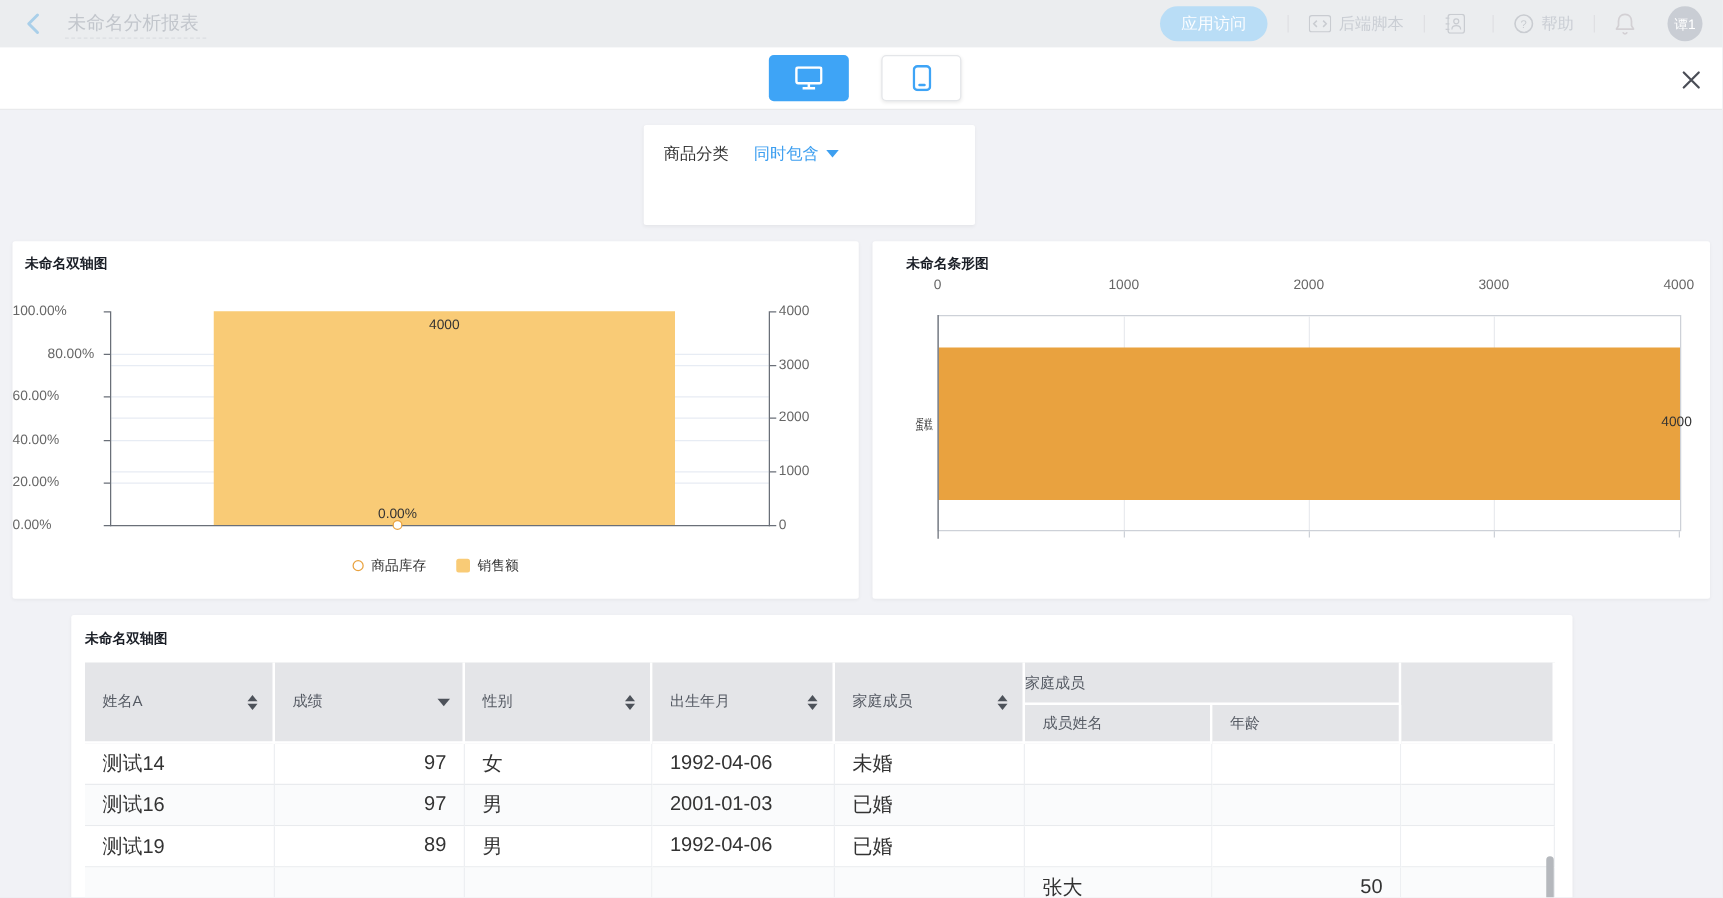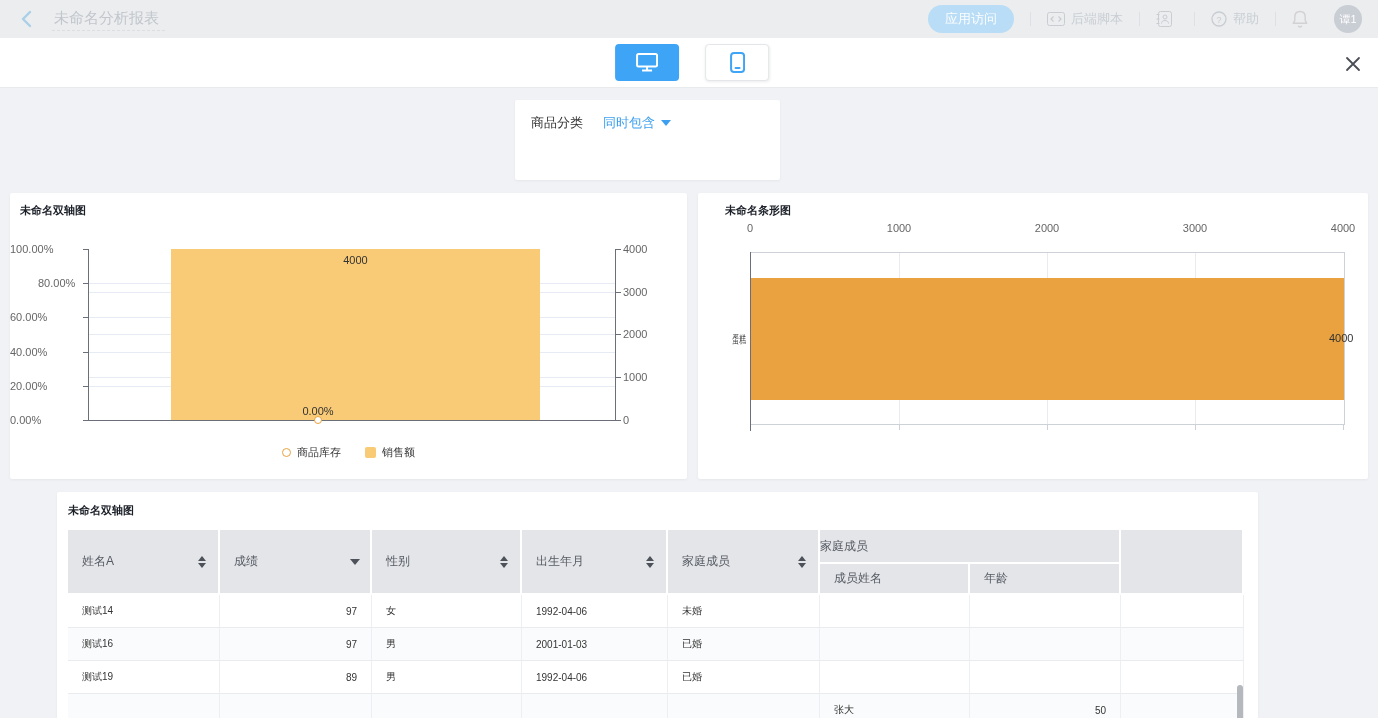--- a/index.html
+++ b/index.html
@@ -51,21 +51,21 @@
   .legend { position:absolute; left:0; right:0; display:flex; justify-content:center; align-items:center; gap:24px; font-size:11px; color:#333; }
   .leg-item { display:flex; align-items:center; gap:6px; cursor:pointer; }
   .leg-ring { width:9px; height:9px; border:1.5px solid #e9a23f; border-radius:50%; background:#fff; }
   .leg-sq-light { width:11px; height:11px; background:#f9cb76; border-radius:2px; }
   .leg-sq-dark { width:11px; height:11px; background:#e9a23f; border-radius:2px; }
 
   
   .dtable { position:absolute; left:11px; top:38px; border-collapse:separate; border-spacing:0; table-layout:fixed; }
   .dtable th { background:#e4e5e8; border-right:2px solid #fff; border-bottom:2px solid #fff; font-weight:normal; font-size:12px; color:#555a63; text-align:left; padding:0 26px 0 14px; position:relative; cursor:pointer; }
   .dtable th.grp { text-align:left; padding:0; }
-  .dtable td { border-bottom:1px solid #e9ebee; border-right:1px solid #edeff2; font-size:10px; color:#333; padding:0 14px; height:33px; background:#fff; }
+  .dtable td { border-bottom:1px solid #e9ebee; border-right:1px solid #edeff2; font-size:16px; color:#333; padding:0 14px; height:33px; background:#fff; }
   .dtable tbody tr:nth-child(even) td { background:#fafbfc; }
   .num { text-align:right; }
   .sort-both { position:absolute; right:12px; top:50%; transform:translateY(-50%); }
   .tri-up { display:block; width:0; height:0; border-left:4px solid transparent; border-right:4px solid transparent; border-bottom:5px solid #4d525a; margin-bottom:2px; }
   .tri-dn { display:block; width:0; height:0; border-left:4px solid transparent; border-right:4px solid transparent; border-top:5px solid #4d525a; }
   .sort-desc { position:absolute; right:10px; top:50%; transform:translateY(-50%); width:0; height:0; border-left:5px solid transparent; border-right:5px solid transparent; border-top:6px solid #4d525a; }
   .scrollbar-thumb { position:absolute; left:1180px; top:193px; width:6px; height:71px; background:#b5b8bd; border-radius:3px; cursor:grab; }
 </style>
 </head>
 <body>

